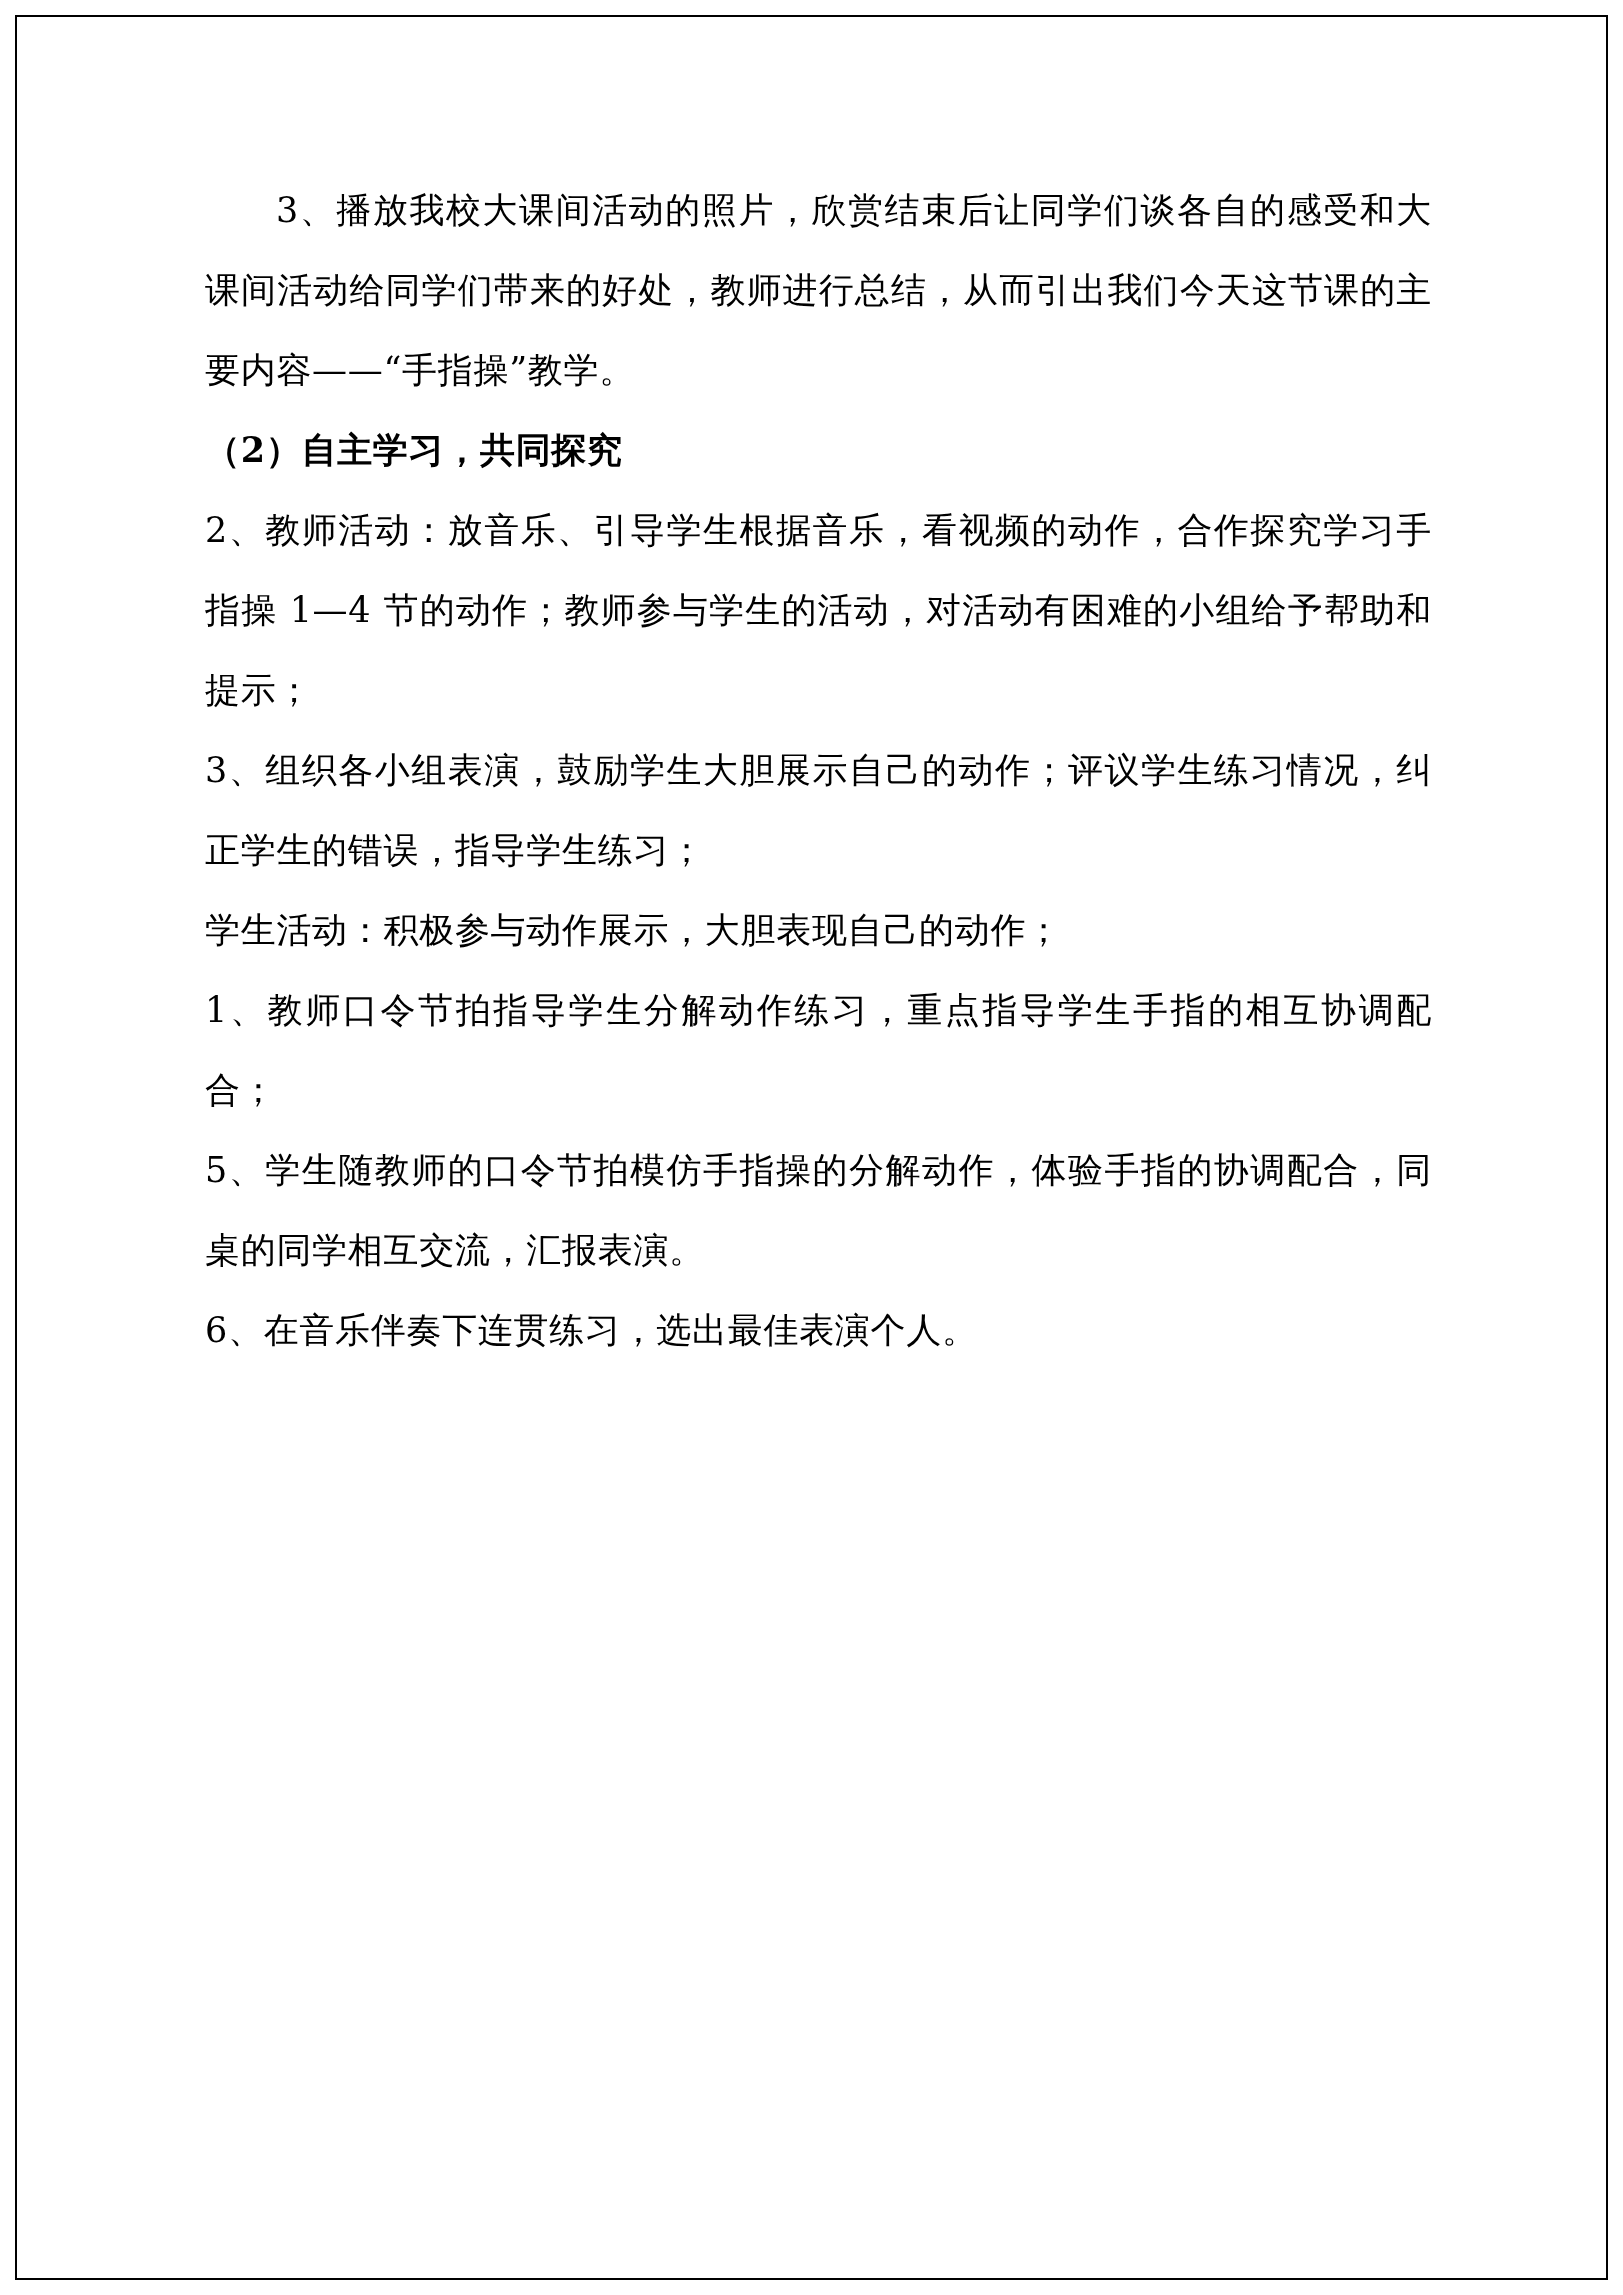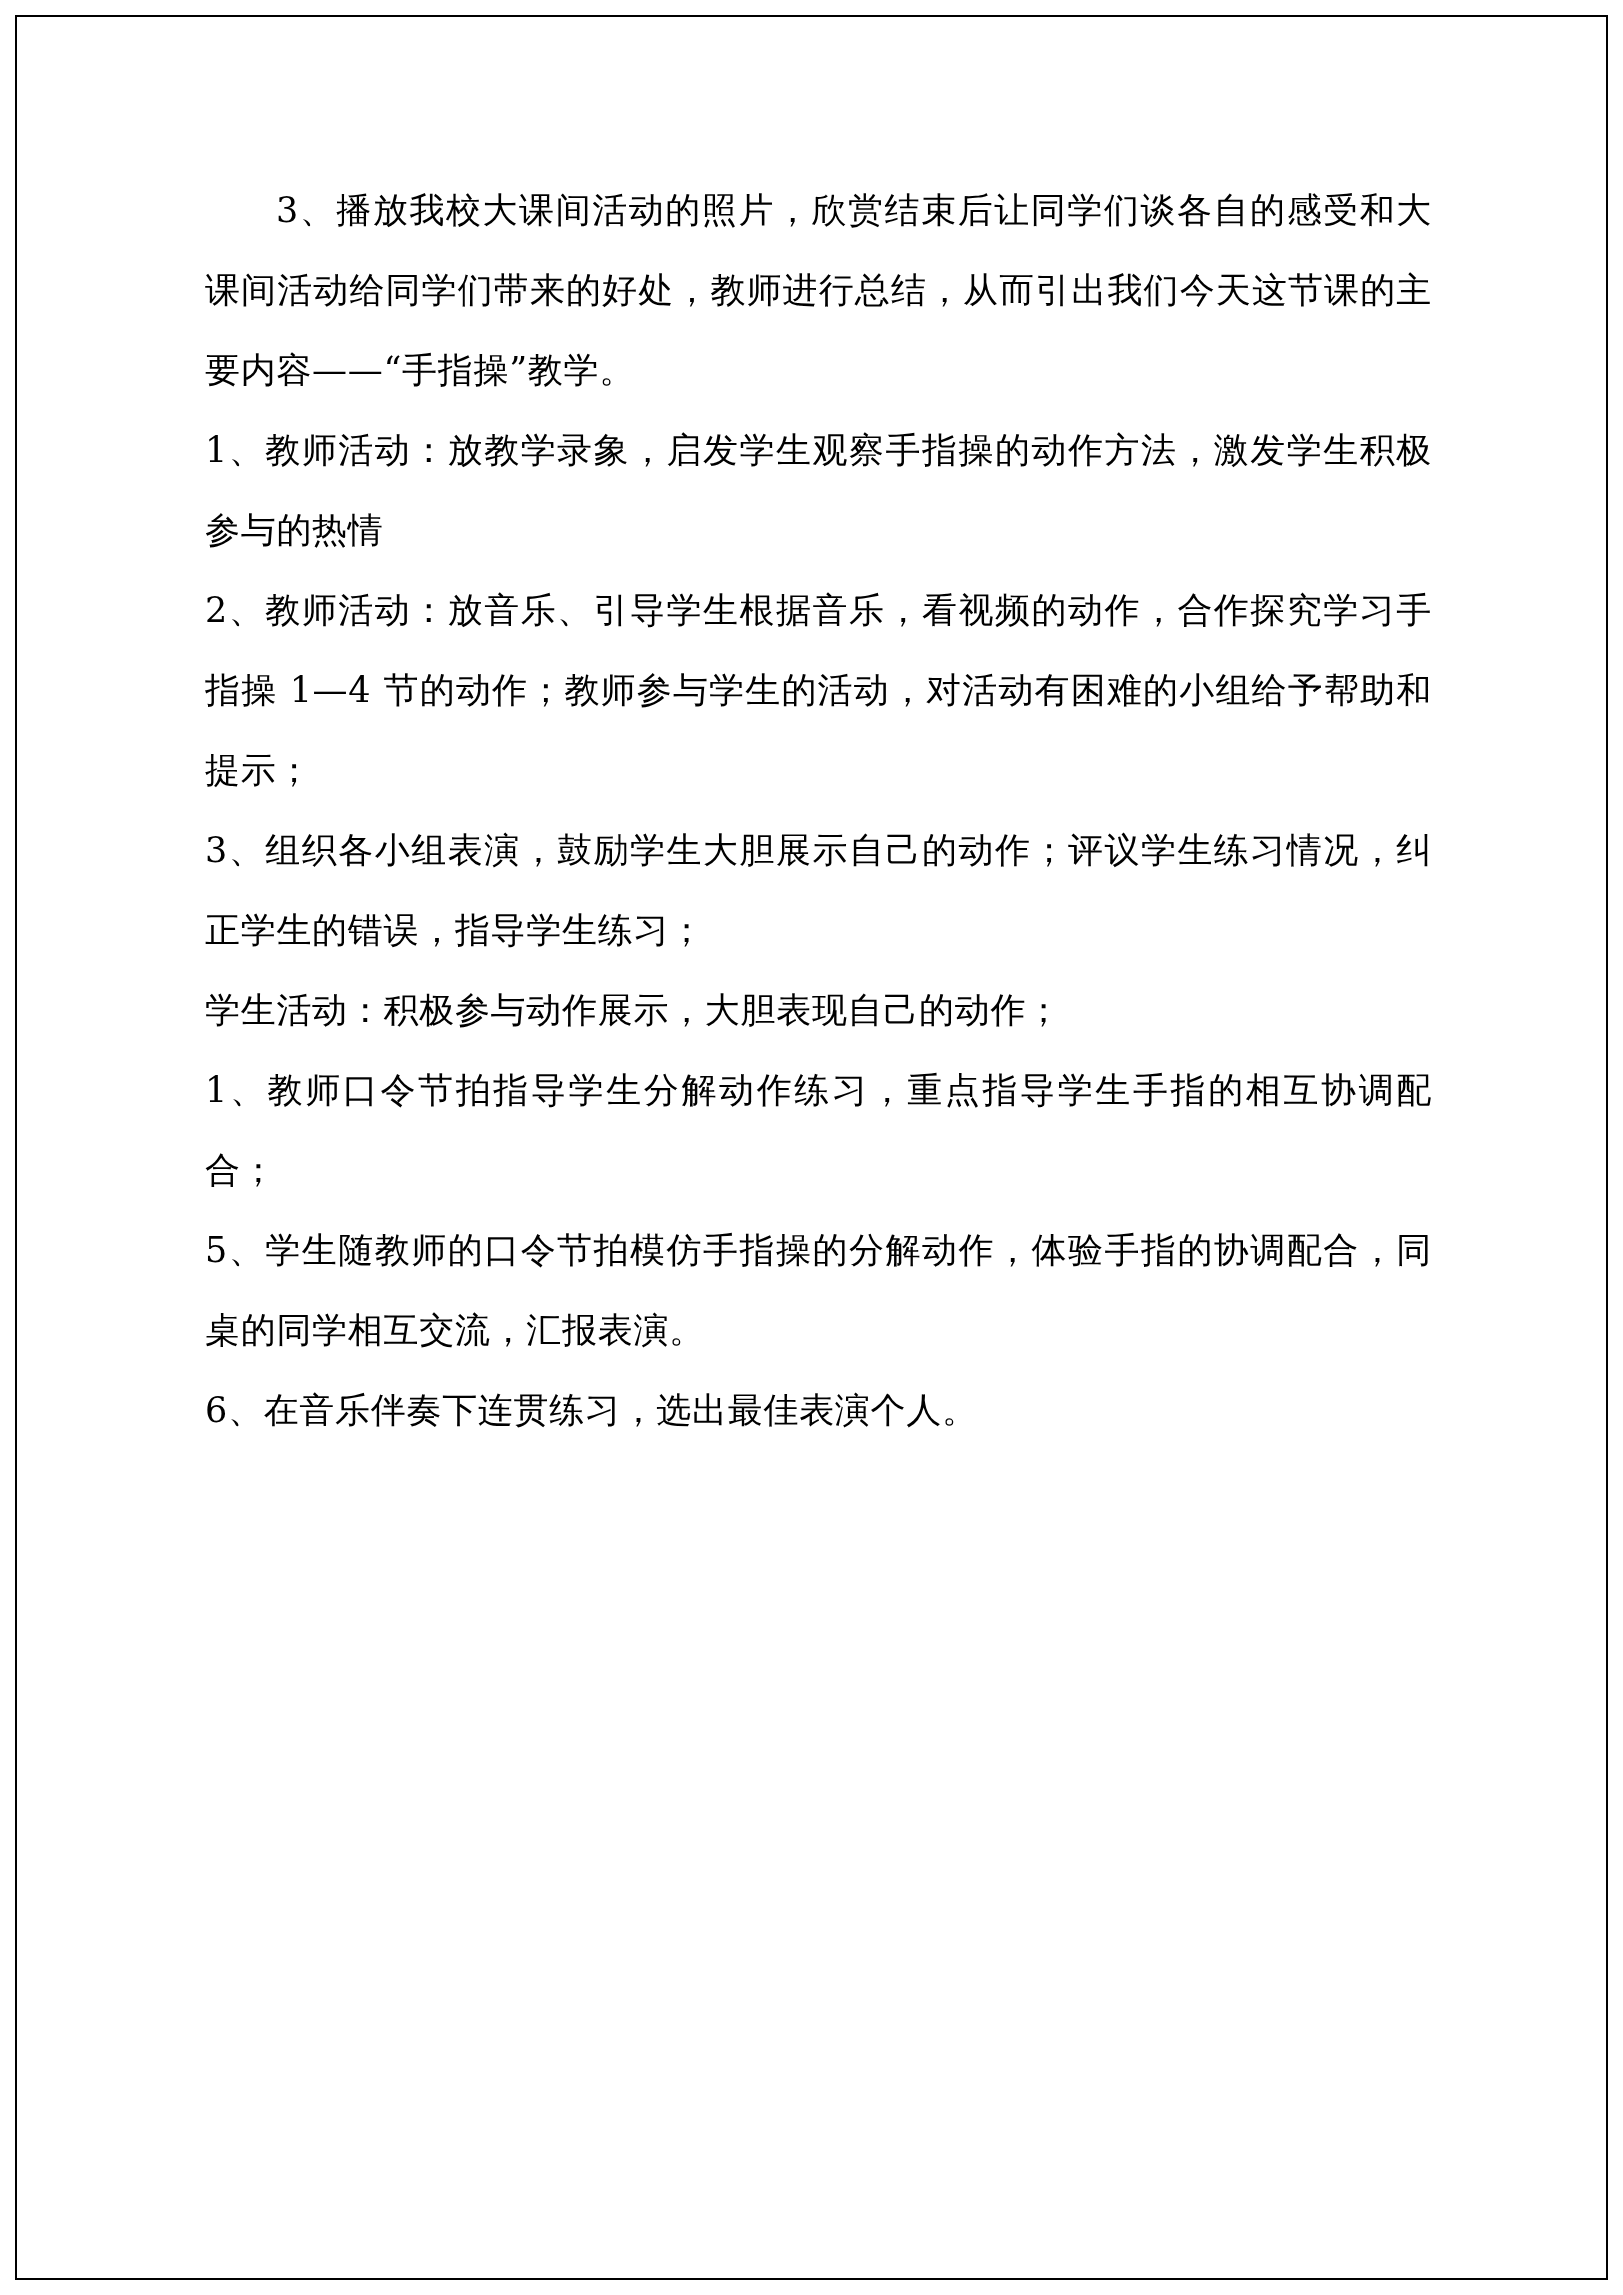--- a/index.html
+++ b/index.html
@@ -53,21 +53,21 @@
     margin-bottom: 0px;
   }
 </style>
 </head>
 <body>
 
 <div class="page">
   <div class="page-border"></div>
   <div class="content">
     <p class="indent blk">3、播放我校大课间活动的照片，欣赏结束后让同学们谈各自的感受和大课间活动给同学们带来的好处，教师进行总结，从而引出我们今天这节课的主要内容——“手指操”教学。</p>
-    <p class="blk">1、教师活动：放教学录象，启发学生观察手指操的动作方法，激发学生积极参与的热情</p>
+    <p class="bold blk">（2）自主学习，共同探究</p>
     <p class="blk">2、教师活动：放音乐、引导学生根据音乐，看视频的动作，合作探究学习手指操 1—4 节的动作；教师参与学生的活动，对活动有困难的小组给予帮助和提示；</p>
     <p class="blk">3、组织各小组表演，鼓励学生大胆展示自己的动作；评议学生练习情况，纠正学生的错误，指导学生练习；</p>
     <p class="blk">学生活动：积极参与动作展示，大胆表现自己的动作；</p>
     <p class="blk">1、教师口令节拍指导学生分解动作练习，重点指导学生手指的相互协调配合；</p>
     <p class="blk">5、学生随教师的口令节拍模仿手指操的分解动作，体验手指的协调配合，同桌的同学相互交流，汇报表演。</p>
     <p class="blk">6、在音乐伴奏下连贯练习，选出最佳表演个人。</p>
   </div>
 </div>
 
 

